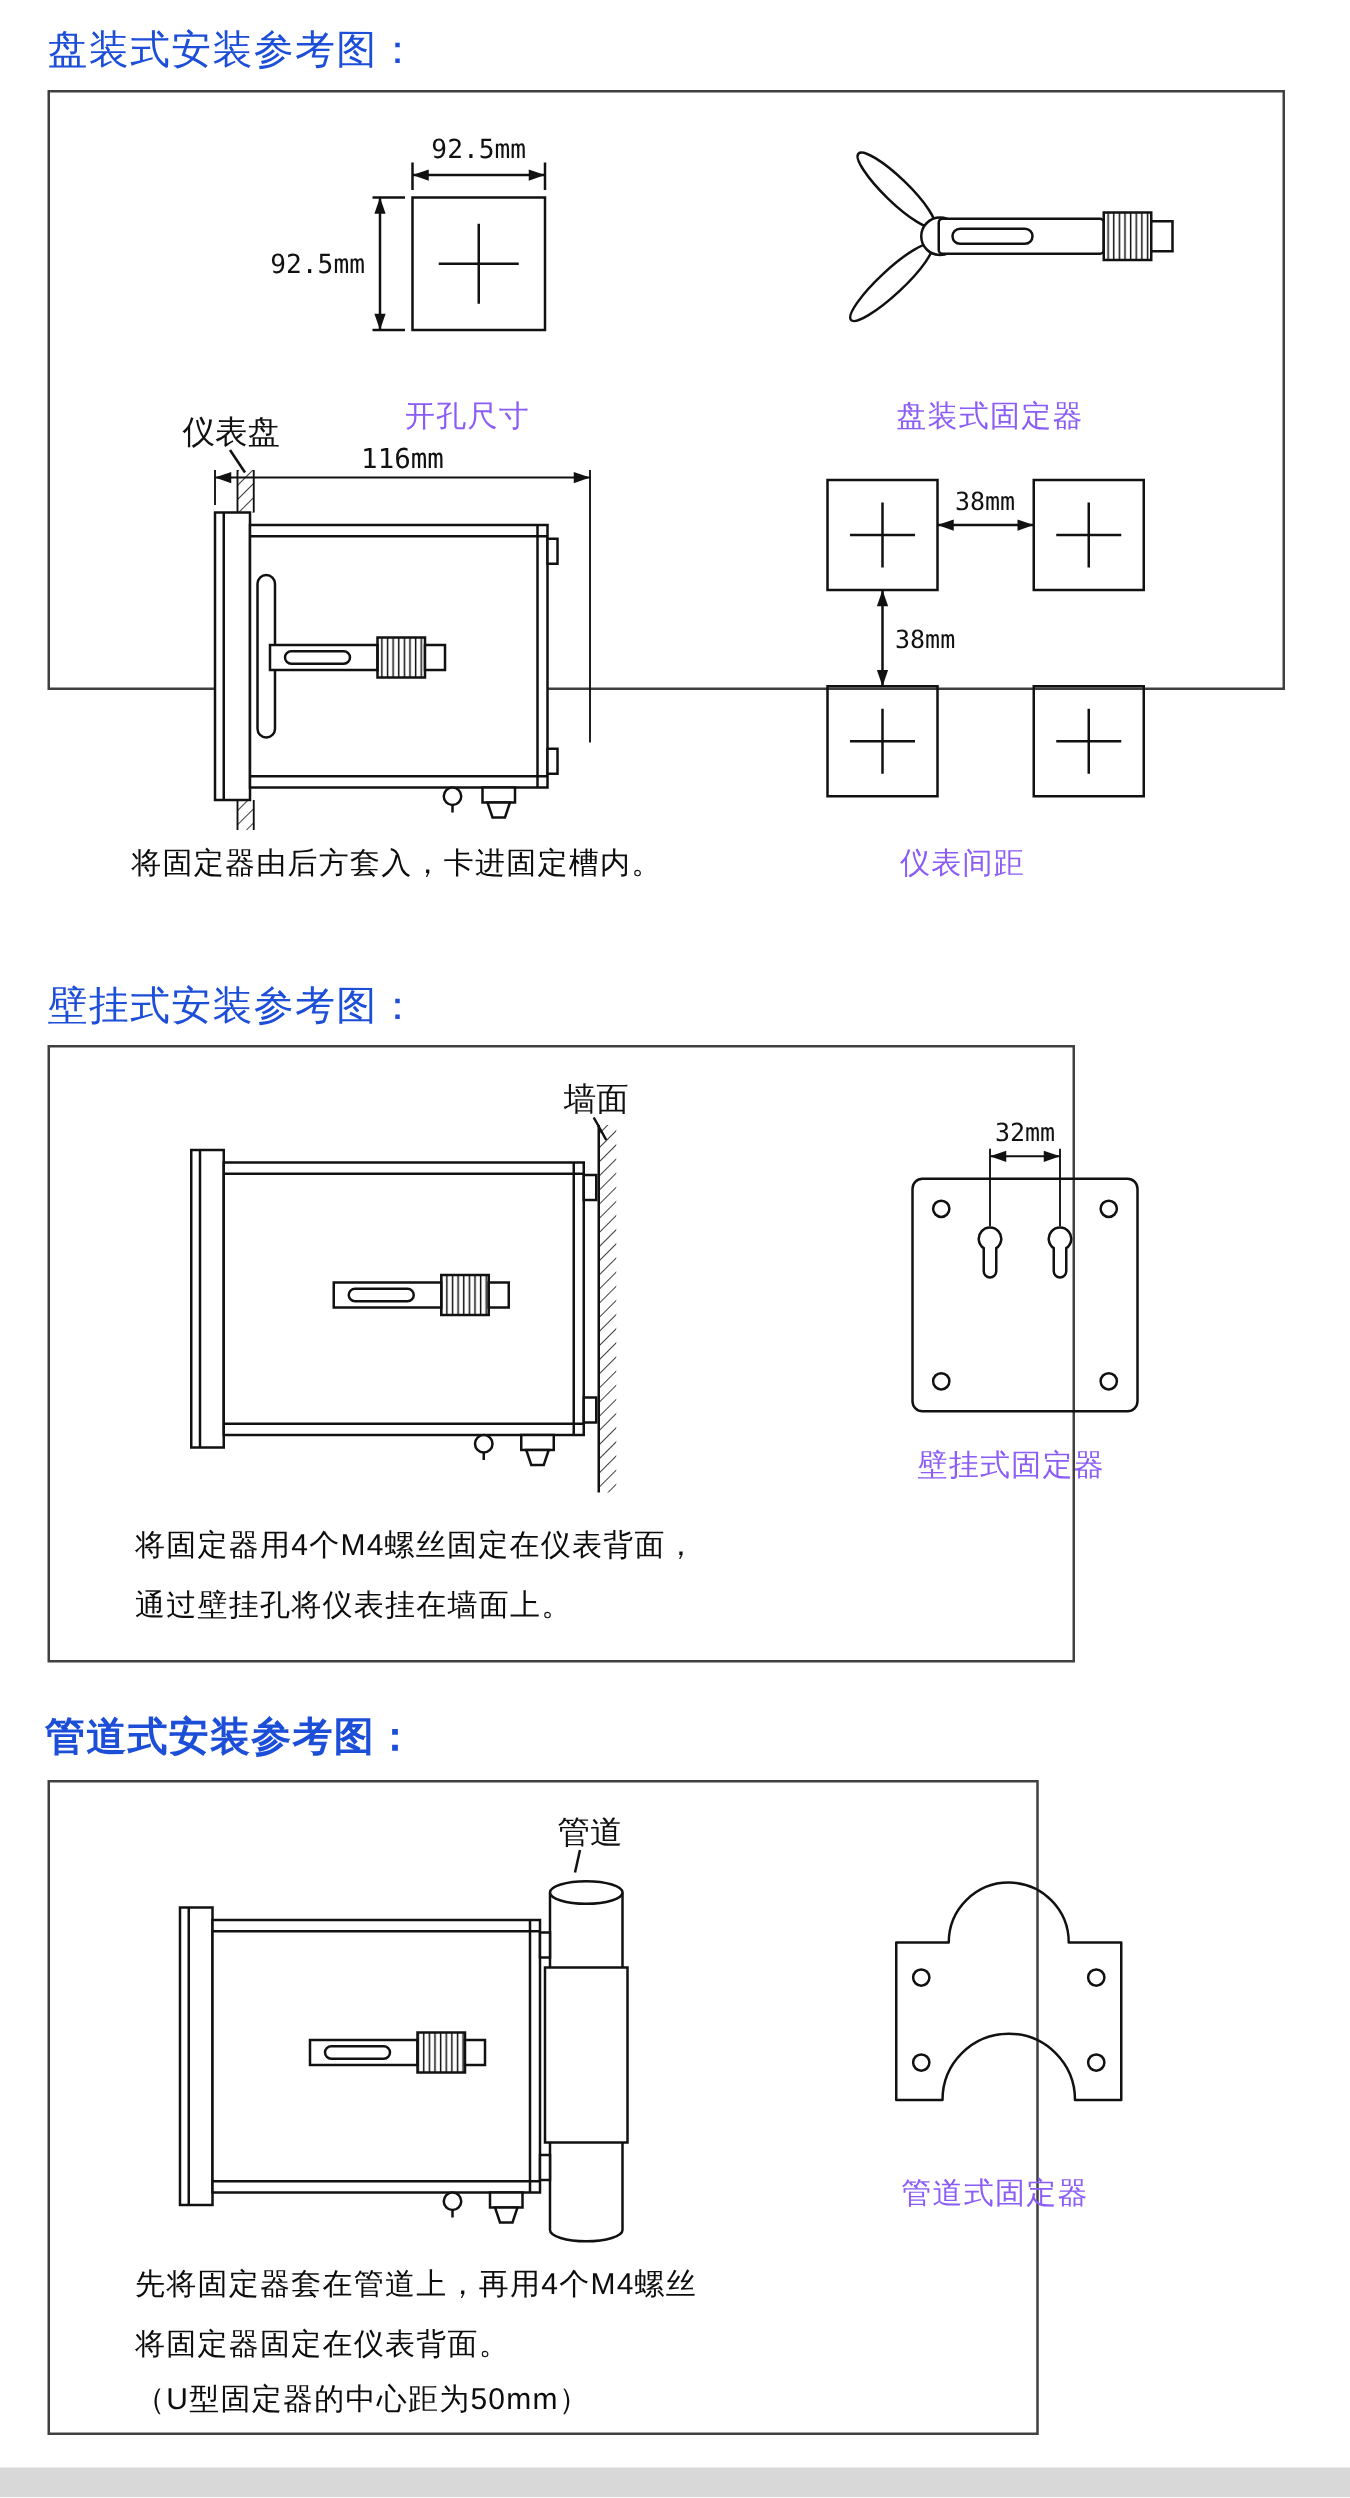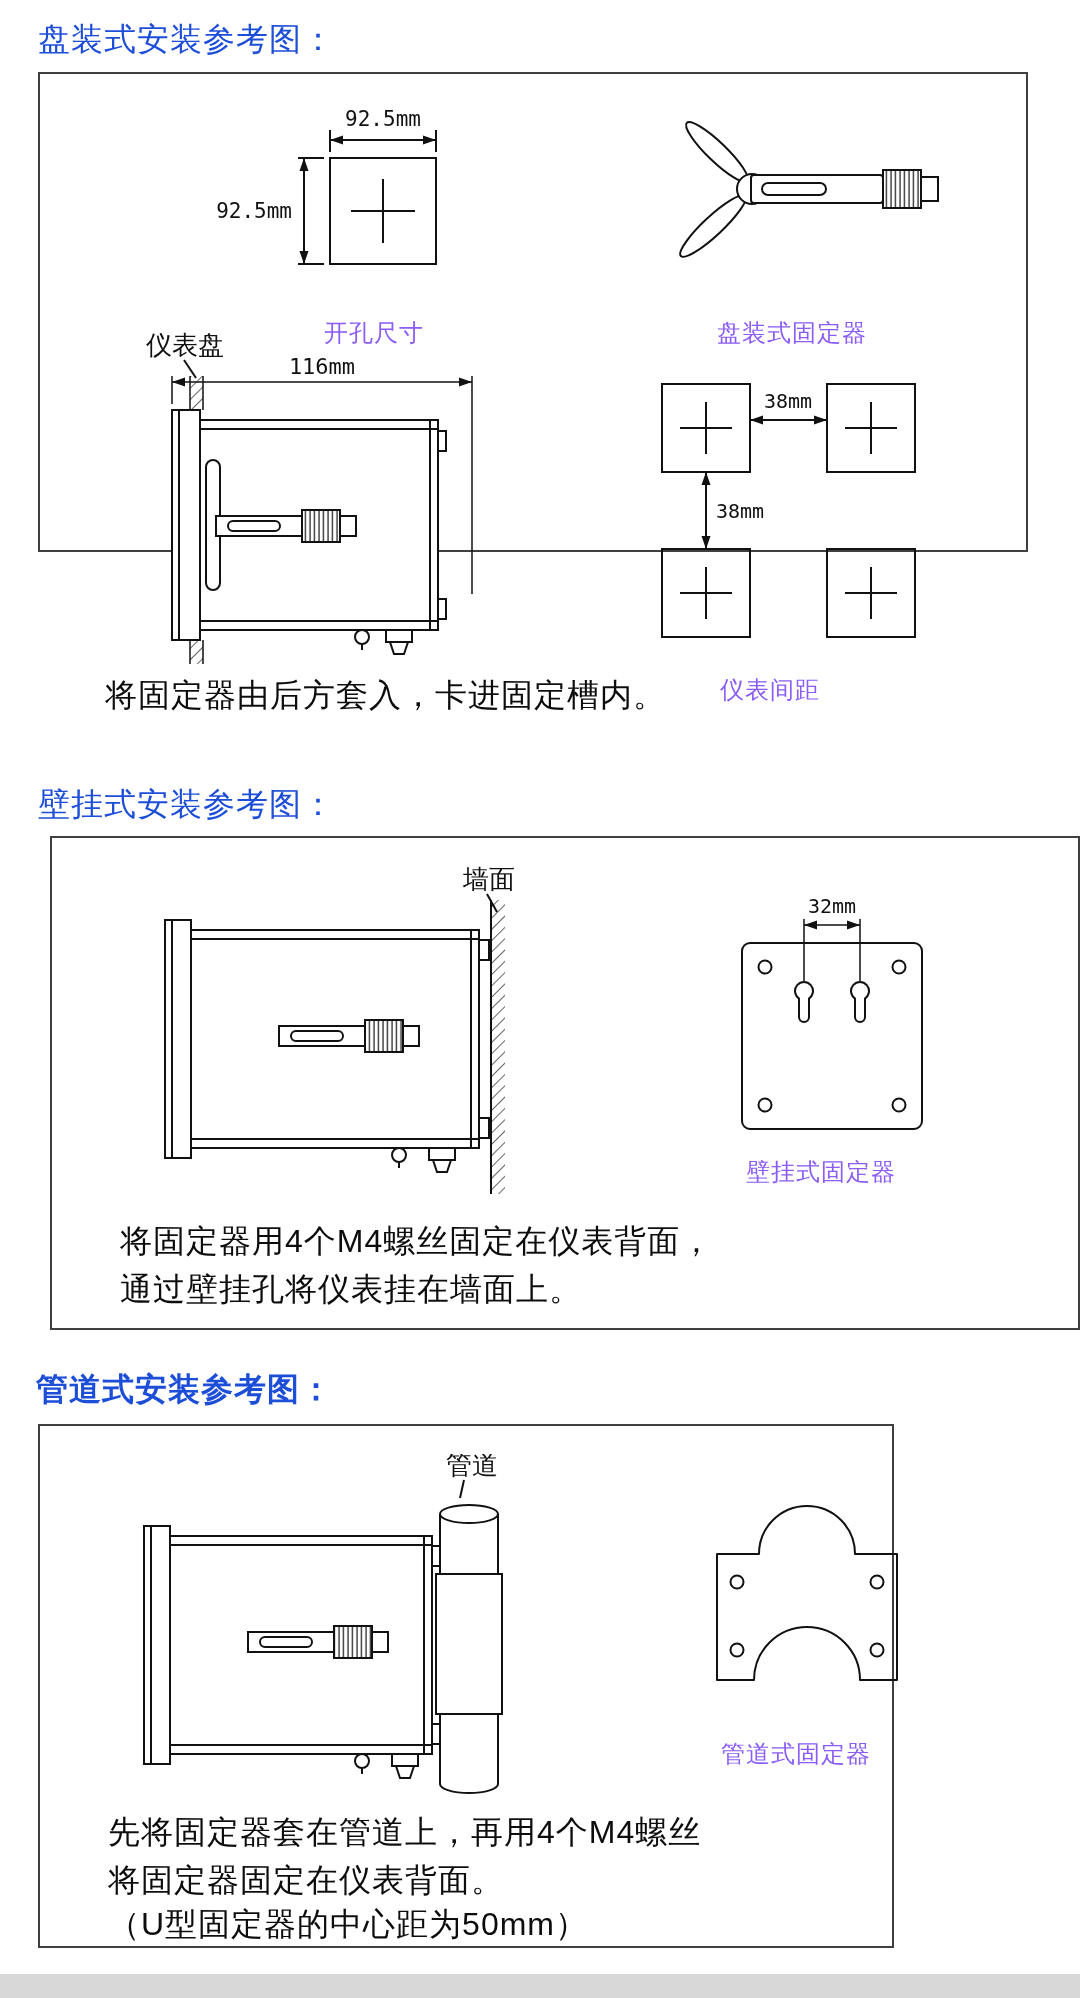--- a/index.html
+++ b/index.html
@@ -7,21 +7,21 @@
   body {
     width:1080px; height:1998px; position:relative;
     font-family:"Liberation Sans","DejaVu Sans",sans-serif;
     color:#111111;
   }
   .page { position:absolute; left:0; top:0; width:1080px; height:1998px; background:#fff; overflow:hidden; }
   .abs { position:absolute; }
   .section-title { font-size:32px; letter-spacing:1px; color:#1d4ed8; white-space:nowrap; }
   .diagram-box { position:absolute; border:2px solid #404040; background:#ffffff; }
   .caption { font-size:24px; letter-spacing:1px; color:#8b5cf6; white-space:nowrap; }
-  .instruction { font-size:32px; letter-spacing:1px; color:#0d0d0d; white-space:nowrap; }
+  .instruction { font-size:24px; letter-spacing:1px; color:#0d0d0d; white-space:nowrap; }
   svg { display:block; }
   svg text { font-family:"DejaVu Sans Mono","Liberation Mono",monospace; fill:#111; }
   svg text.cjk { font-family:"Liberation Sans","DejaVu Sans",sans-serif; }
   .footer-bar { position:absolute; left:0; width:1080px; background:#d8d8d8; }
 </style>
 </head>
 <body>
 
 <div class="page">
 
@@ -141,21 +141,21 @@
         <path d="M68 177 l-4.5 -13 h9 Z"></path>
       </g>
       <text x="150" y="36" text-anchor="middle" font-size="20">38mm</text>
       <text x="78" y="146" font-size="20">38mm</text>
     </svg>
     <div class="abs caption" style="left:680px; top:600px;">仪表间距</div>
   </div>
 
   <div class="abs section-title" style="left:38px; top:783px;">壁挂式安装参考图：</div>
 
-  <div class="diagram-box" style="left:50px; top:836px; width:1030px; height:494px;padding-left:27px;">
+  <div class="diagram-box" style="left:38px; top:836px; width:822px; height:494px;padding-left:27px;">
 
     <svg class="abs" style="left:95px; top:28px;" width="430" height="335" viewBox="0 0 430 335">
       <defs>
         <pattern id="hwA" width="8" height="8" patternTransform="rotate(45)" patternUnits="userSpaceOnUse">
           <line x1="0" y1="0" x2="0" y2="8" stroke="#111" stroke-width="1.3"></line>
         </pattern>
         <pattern id="knW" width="4.5" height="12" patternUnits="userSpaceOnUse">
           <line x1="2" y1="0" x2="2" y2="12" stroke="#111" stroke-width="1.2"></line>
         </pattern>
       </defs>
@@ -203,21 +203,21 @@
       </g>
     </svg>
     <div class="abs caption" style="left:694px; top:318px;">壁挂式固定器</div>
 
     <div class="abs instruction" style="left:68px; top:382px;">将固定器用4个M4螺丝固定在仪表背面，</div>
     <div class="abs instruction" style="left:68px; top:430px;">通过壁挂孔将仪表挂在墙面上。</div>
   </div>
 
   <div class="abs section-title" style="left:36px; top:1368px;font-weight:bold;">管道式安装参考图：</div>
 
-  <div class="diagram-box" style="left:38px; top:1424px; width:856px; height:524px;">
+  <div class="diagram-box" style="left:38px; top:1424px; width:793px; height:524px;">
 
     <svg class="abs" style="left:90px; top:28px;" width="440" height="365" viewBox="0 0 440 365">
       <defs>
         <pattern id="knP" width="4.5" height="12" patternUnits="userSpaceOnUse">
           <line x1="2" y1="0" x2="2" y2="12" stroke="#111" stroke-width="1.2"></line>
         </pattern>
       </defs>
       <text class="cjk" x="316" y="20" font-size="26">管道</text>
       <line x1="334" y1="26" x2="330" y2="44" stroke="#111" stroke-width="2"></line>
       <g stroke="#111" stroke-width="2" fill="#fff">

